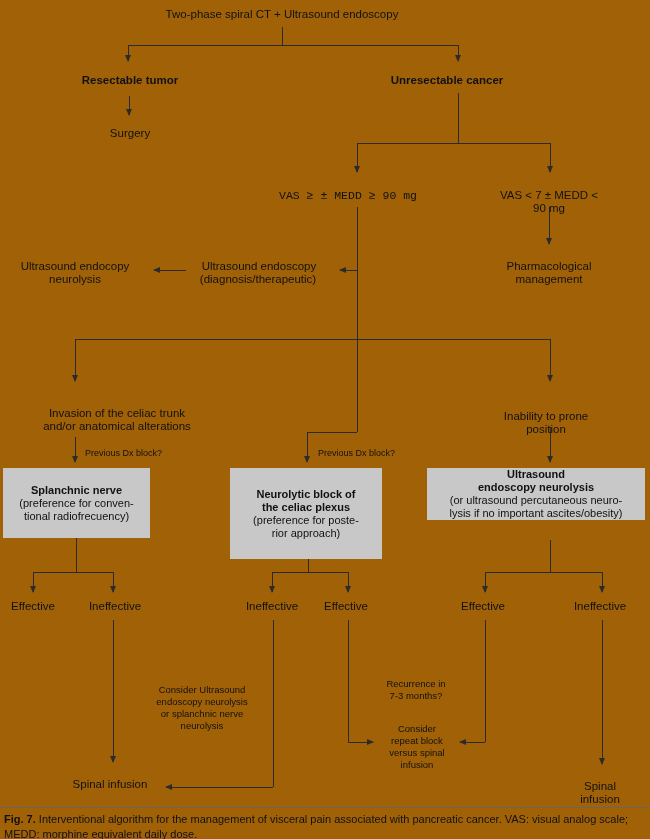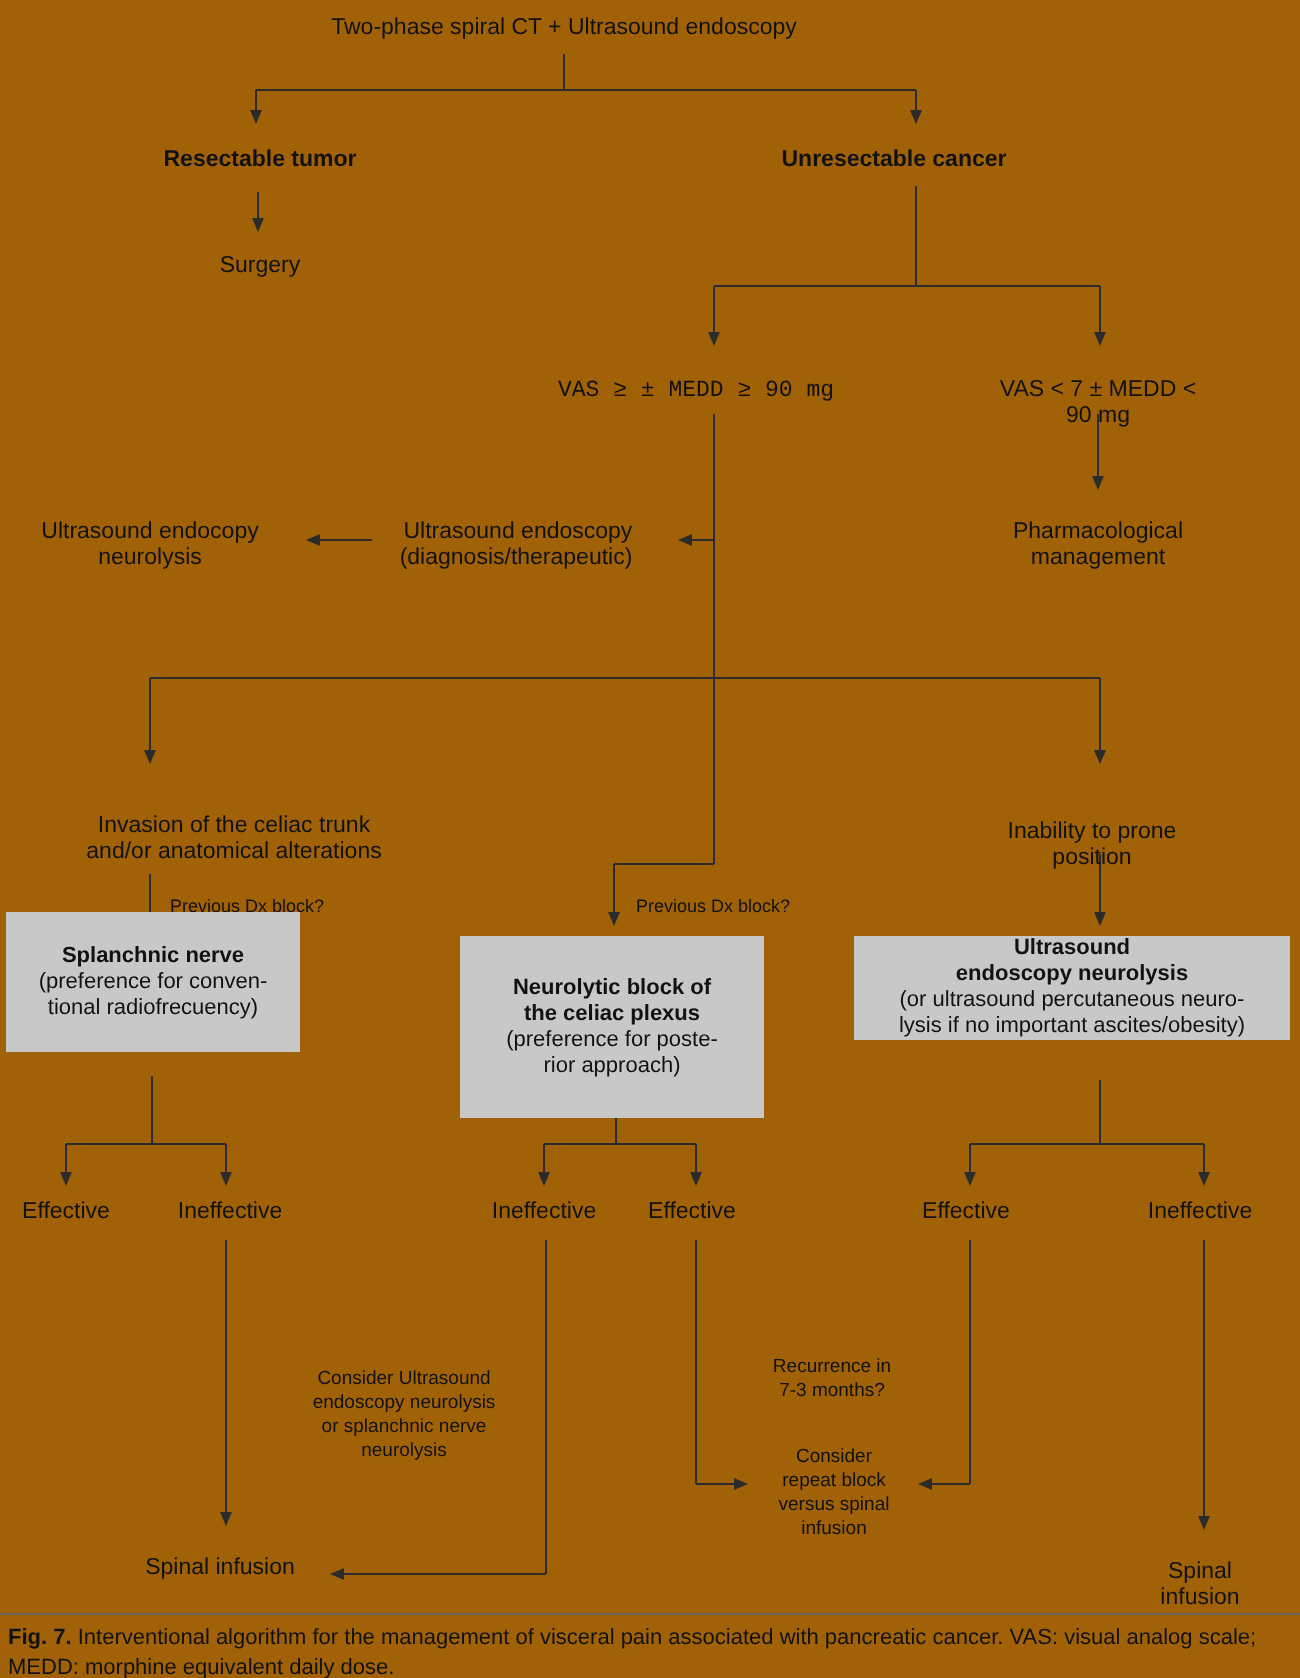--- a/index.html
+++ b/index.html
@@ -113,21 +113,21 @@
   <div class="lbl" style="left:258px; top:260px;text-align:right;">Ultrasound endoscopy
 (diagnosis/therapeutic)</div>
   <div class="lbl" style="left:549px; top:260px;">Pharmacological
 management</div>
   <div class="lbl" style="left:117px; top:407px;">Invasion of the celiac trunk
 and/or anatomical alterations</div>
   <div class="lbl" style="left:546px; top:410px;">Inability to prone position</div>
   <div class="lbl small" style="left:85px;  top:448px;">Previous Dx block?</div>
   <div class="lbl small" style="left:318px; top:448px;">Previous Dx block?</div>
 
-  <div class="gbox" style="left:3px; top:456px; width:147px; height:70px;">
+  <div class="gbox" style="left:3px; top:468px; width:147px; height:70px;">
     <div class="bt">Splanchnic nerve</div>
     <div>(preference for conven-
 tional radiofrecuency)</div>
   </div>
   <div class="gbox" style="left:230px; top:468px; width:152px; height:91px;">
     <div class="bt">Neurolytic block of
 the celiac plexus</div>
     <div>(preference for poste-
 rior approach)</div>
   </div>

